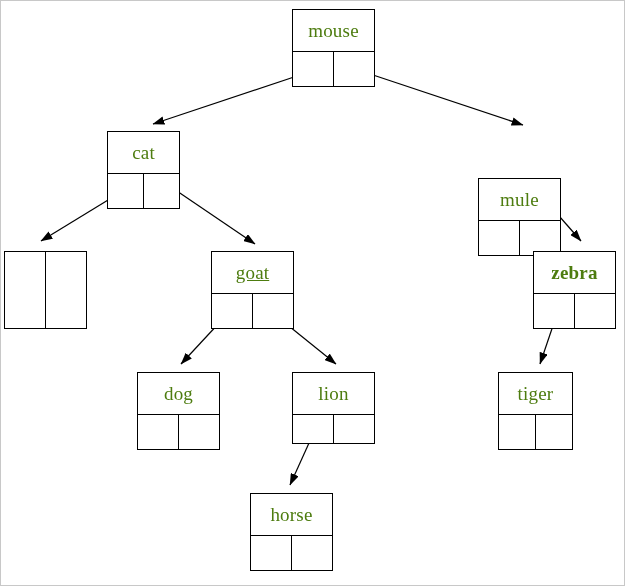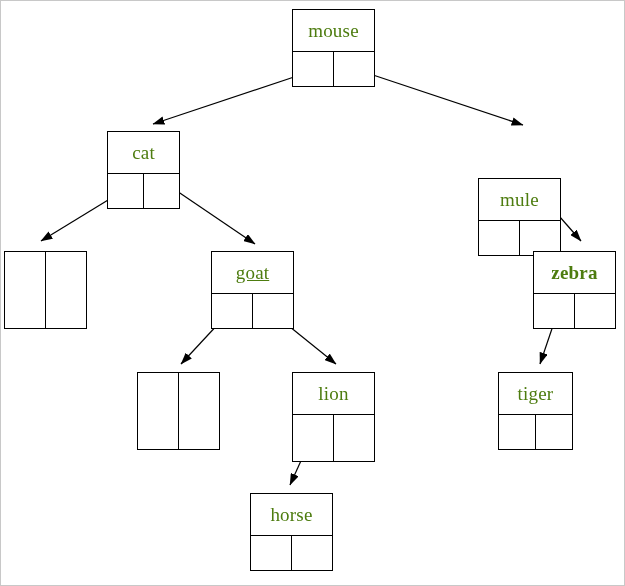--- a/index.html
+++ b/index.html
@@ -122,26 +122,27 @@
         </div>
       </div>
       <div class="node" style="left: 532px; top: 250px; width: 83px; height: 78px; font-weight: bold;">
         <div class="node-label" style="height: 42px;">zebra</div>
         <div class="node-pointers">
           <div class="ptr-cell left"></div>
           <div class="ptr-cell right"></div>
         </div>
       </div>
       <div class="node" style="left: 136px; top: 371px; width: 83px; height: 78px;">
+        <div class="node-label" style="height: 42px;">dog</div>
         <div class="node-pointers">
           <div class="ptr-cell left"></div>
           <div class="ptr-cell right"></div>
         </div>
       </div>
-      <div class="node" style="left: 291px; top: 371px; width: 83px; height: 90px;">
+      <div class="node" style="left: 291px; top: 371px; width: 83px; height: 72px;">
         <div class="node-label" style="height: 42px;">lion</div>
         <div class="node-pointers">
           <div class="ptr-cell left"></div>
           <div class="ptr-cell right"></div>
         </div>
       </div>
       <div class="node" style="left: 497px; top: 371px; width: 75px; height: 78px;">
         <div class="node-label" style="height: 42px;">tiger</div>
         <div class="node-pointers">
           <div class="ptr-cell left"></div>

